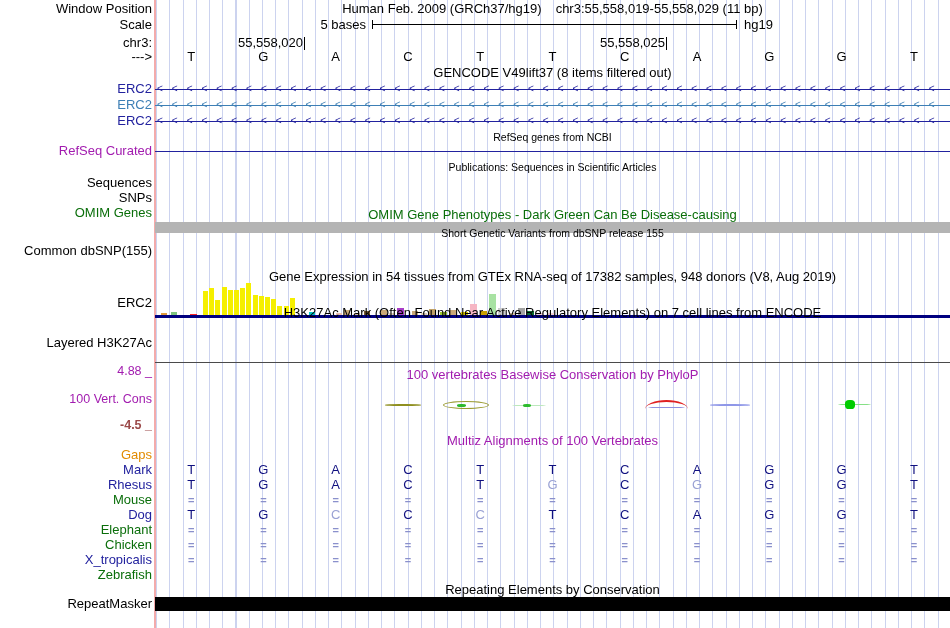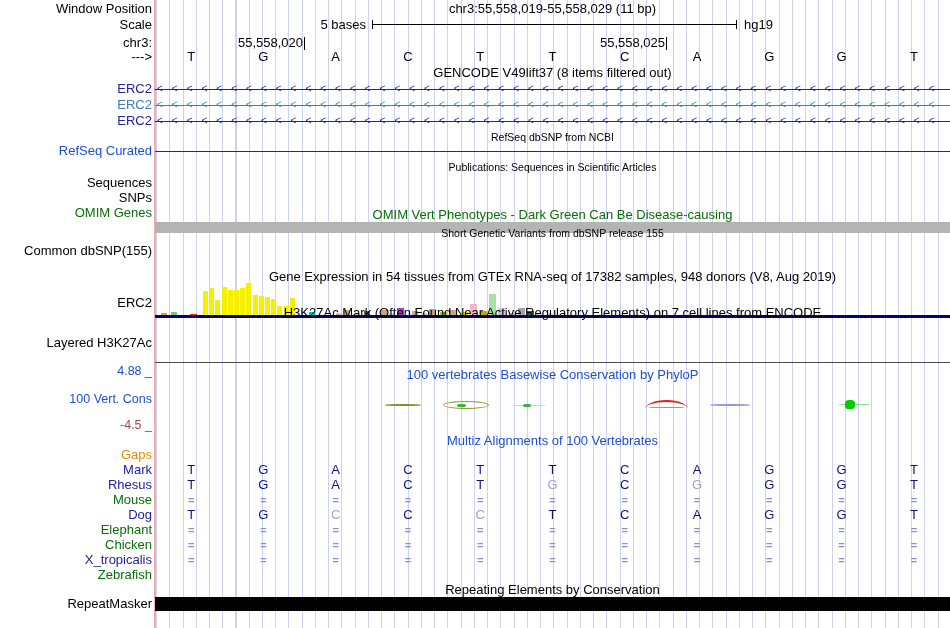--- a/index.html
+++ b/index.html
@@ -4,23 +4,23 @@
 <style>
   html,body{margin:0;padding:0;background:#fff;}
   #stage{position:relative;width:950px;height:628px;background:#fff;overflow:hidden;
          font-family:"Liberation Sans",sans-serif;color:#000;}
   #grid{position:absolute;left:156px;top:0;width:794px;height:628px;
         background:repeating-linear-gradient(to right,#ccd3ef 0px,#ccd3ef 1px,transparent 1px,transparent 13.25px);}
   #cursor{position:absolute;left:154px;top:0;width:2px;height:628px;background:#f3abab;}
   .lbl{position:absolute;left:0;width:152px;text-align:right;font-size:13px;line-height:14px;height:14px;white-space:nowrap;}
   .center{position:absolute;left:155px;width:795px;text-align:center;font-size:13px;line-height:14px;height:14px;white-space:nowrap;}
   .center.small{font-size:10.5px;line-height:12px;height:12px;}
-  .navy{color:#1d4ed8;}
+  .navy{color:#a21caf;}
   .green{color:#0a6e0a;}
-  .maroon{color:#9b4a4a;}
+  .maroon{color:#9b4a4a;font-weight:bold;}
   .hdr-center{position:absolute;left:155px;width:795px;display:flex;justify-content:center;gap:14px;font-size:13px;line-height:14px;}
   .tickline{position:absolute;background:#000;}
   #bases span{position:absolute;top:50px;height:14px;text-align:center;font-size:13px;line-height:14px;}
   .gene-row{position:absolute;left:155px;width:795px;height:14px;}
   .gene-row .gline{position:absolute;left:0;right:0;top:7px;height:1px;background:currentColor;}
   .gene-row .arrows{position:absolute;left:2px;top:0;width:795px;height:14px;overflow:hidden;
                     font-size:10px;line-height:14px;letter-spacing:9px;white-space:nowrap;}
   #refseq-line{position:absolute;left:155px;width:795px;top:151px;height:1px;background:#22229e;}
   #omim-bar{position:absolute;left:155px;width:795px;top:222px;height:11px;background:#b4b4b4;}
   #gtex-baseline{position:absolute;left:155px;width:795px;top:315px;height:3px;background:#000080;}
@@ -35,20 +35,21 @@
 </style>
 </head>
 <body>
 
 <div id="stage">
   <div id="grid"></div>
   <div id="cursor"></div>
 
   <div class="lbl" style="top:2px">Window Position</div>
   <div class="hdr-center" style="top:2px">
+    <span>Human Feb. 2009 (GRCh37/hg19)</span>
     <span>chr3:55,558,019-55,558,029 (11 bp)</span>
   </div>
 
   <div class="lbl" style="top:18px">Scale</div>
   <div class="lbl" style="top:18px;left:214px;width:152px;text-align:right">5 bases</div>
   <div class="tickline" style="left:372px;top:24px;width:364px;height:1px"></div>
   <div class="tickline" style="left:372px;top:20px;width:1px;height:9px"></div>
   <div class="tickline" style="left:736px;top:20px;width:1px;height:9px"></div>
   <div style="position:absolute;left:744px;top:18px;font-size:13px;line-height:14px">hg19</div>
 
@@ -85,29 +86,29 @@
         <div class="gline"></div>
         <div class="arrows">&lt;&lt;&lt;&lt;&lt;&lt;&lt;&lt;&lt;&lt;&lt;&lt;&lt;&lt;&lt;&lt;&lt;&lt;&lt;&lt;&lt;&lt;&lt;&lt;&lt;&lt;&lt;&lt;&lt;&lt;&lt;&lt;&lt;&lt;&lt;&lt;&lt;&lt;&lt;&lt;&lt;&lt;&lt;&lt;&lt;&lt;&lt;&lt;&lt;&lt;&lt;&lt;&lt;</div>
       </div>
       <div class="lbl" style="top: 114px; color: rgb(34, 34, 158);">ERC2</div>
       <div class="gene-row" style="top: 114px; color: rgb(34, 34, 158);">
         <div class="gline"></div>
         <div class="arrows">&lt;&lt;&lt;&lt;&lt;&lt;&lt;&lt;&lt;&lt;&lt;&lt;&lt;&lt;&lt;&lt;&lt;&lt;&lt;&lt;&lt;&lt;&lt;&lt;&lt;&lt;&lt;&lt;&lt;&lt;&lt;&lt;&lt;&lt;&lt;&lt;&lt;&lt;&lt;&lt;&lt;&lt;&lt;&lt;&lt;&lt;&lt;&lt;&lt;&lt;&lt;&lt;&lt;</div>
       </div>
     </div>
 
-  <div class="center small" style="top:131px">RefSeq dbSNP from NCBI</div>
+  <div class="center small" style="top:131px">RefSeq genes from NCBI</div>
   <div class="lbl navy" style="top:144px">RefSeq Curated</div>
   <div id="refseq-line"></div>
 
   <div class="center small" style="top:161px">Publications: Sequences in Scientific Articles</div>
   <div class="lbl" style="top:176px">Sequences</div>
   <div class="lbl" style="top:191px">SNPs</div>
 
-  <div class="center green" style="top:208px">OMIM Vert Phenotypes - Dark Green Can Be Disease-causing</div>
+  <div class="center green" style="top:208px">OMIM Gene Phenotypes - Dark Green Can Be Disease-causing</div>
   <div class="lbl green" style="top:206px">OMIM Genes</div>
   <div id="omim-bar"></div>
 
   <div class="center small" style="top:227px">Short Genetic Variants from dbSNP release 155</div>
   <div class="lbl" style="top:244px">Common dbSNP(155)</div>
 
   <div class="center" style="top:270px">Gene Expression in 54 tissues from GTEx RNA-seq of 17382 samples, 948 donors (V8, Aug 2019)</div>
   <div class="lbl" style="top:296px">ERC2</div>
   <div id="gtex-bars">
       <div class="bar" style="left: 161px; width: 6px; top: 313px; height: 3px; background: rgb(224, 154, 60);"></div>

